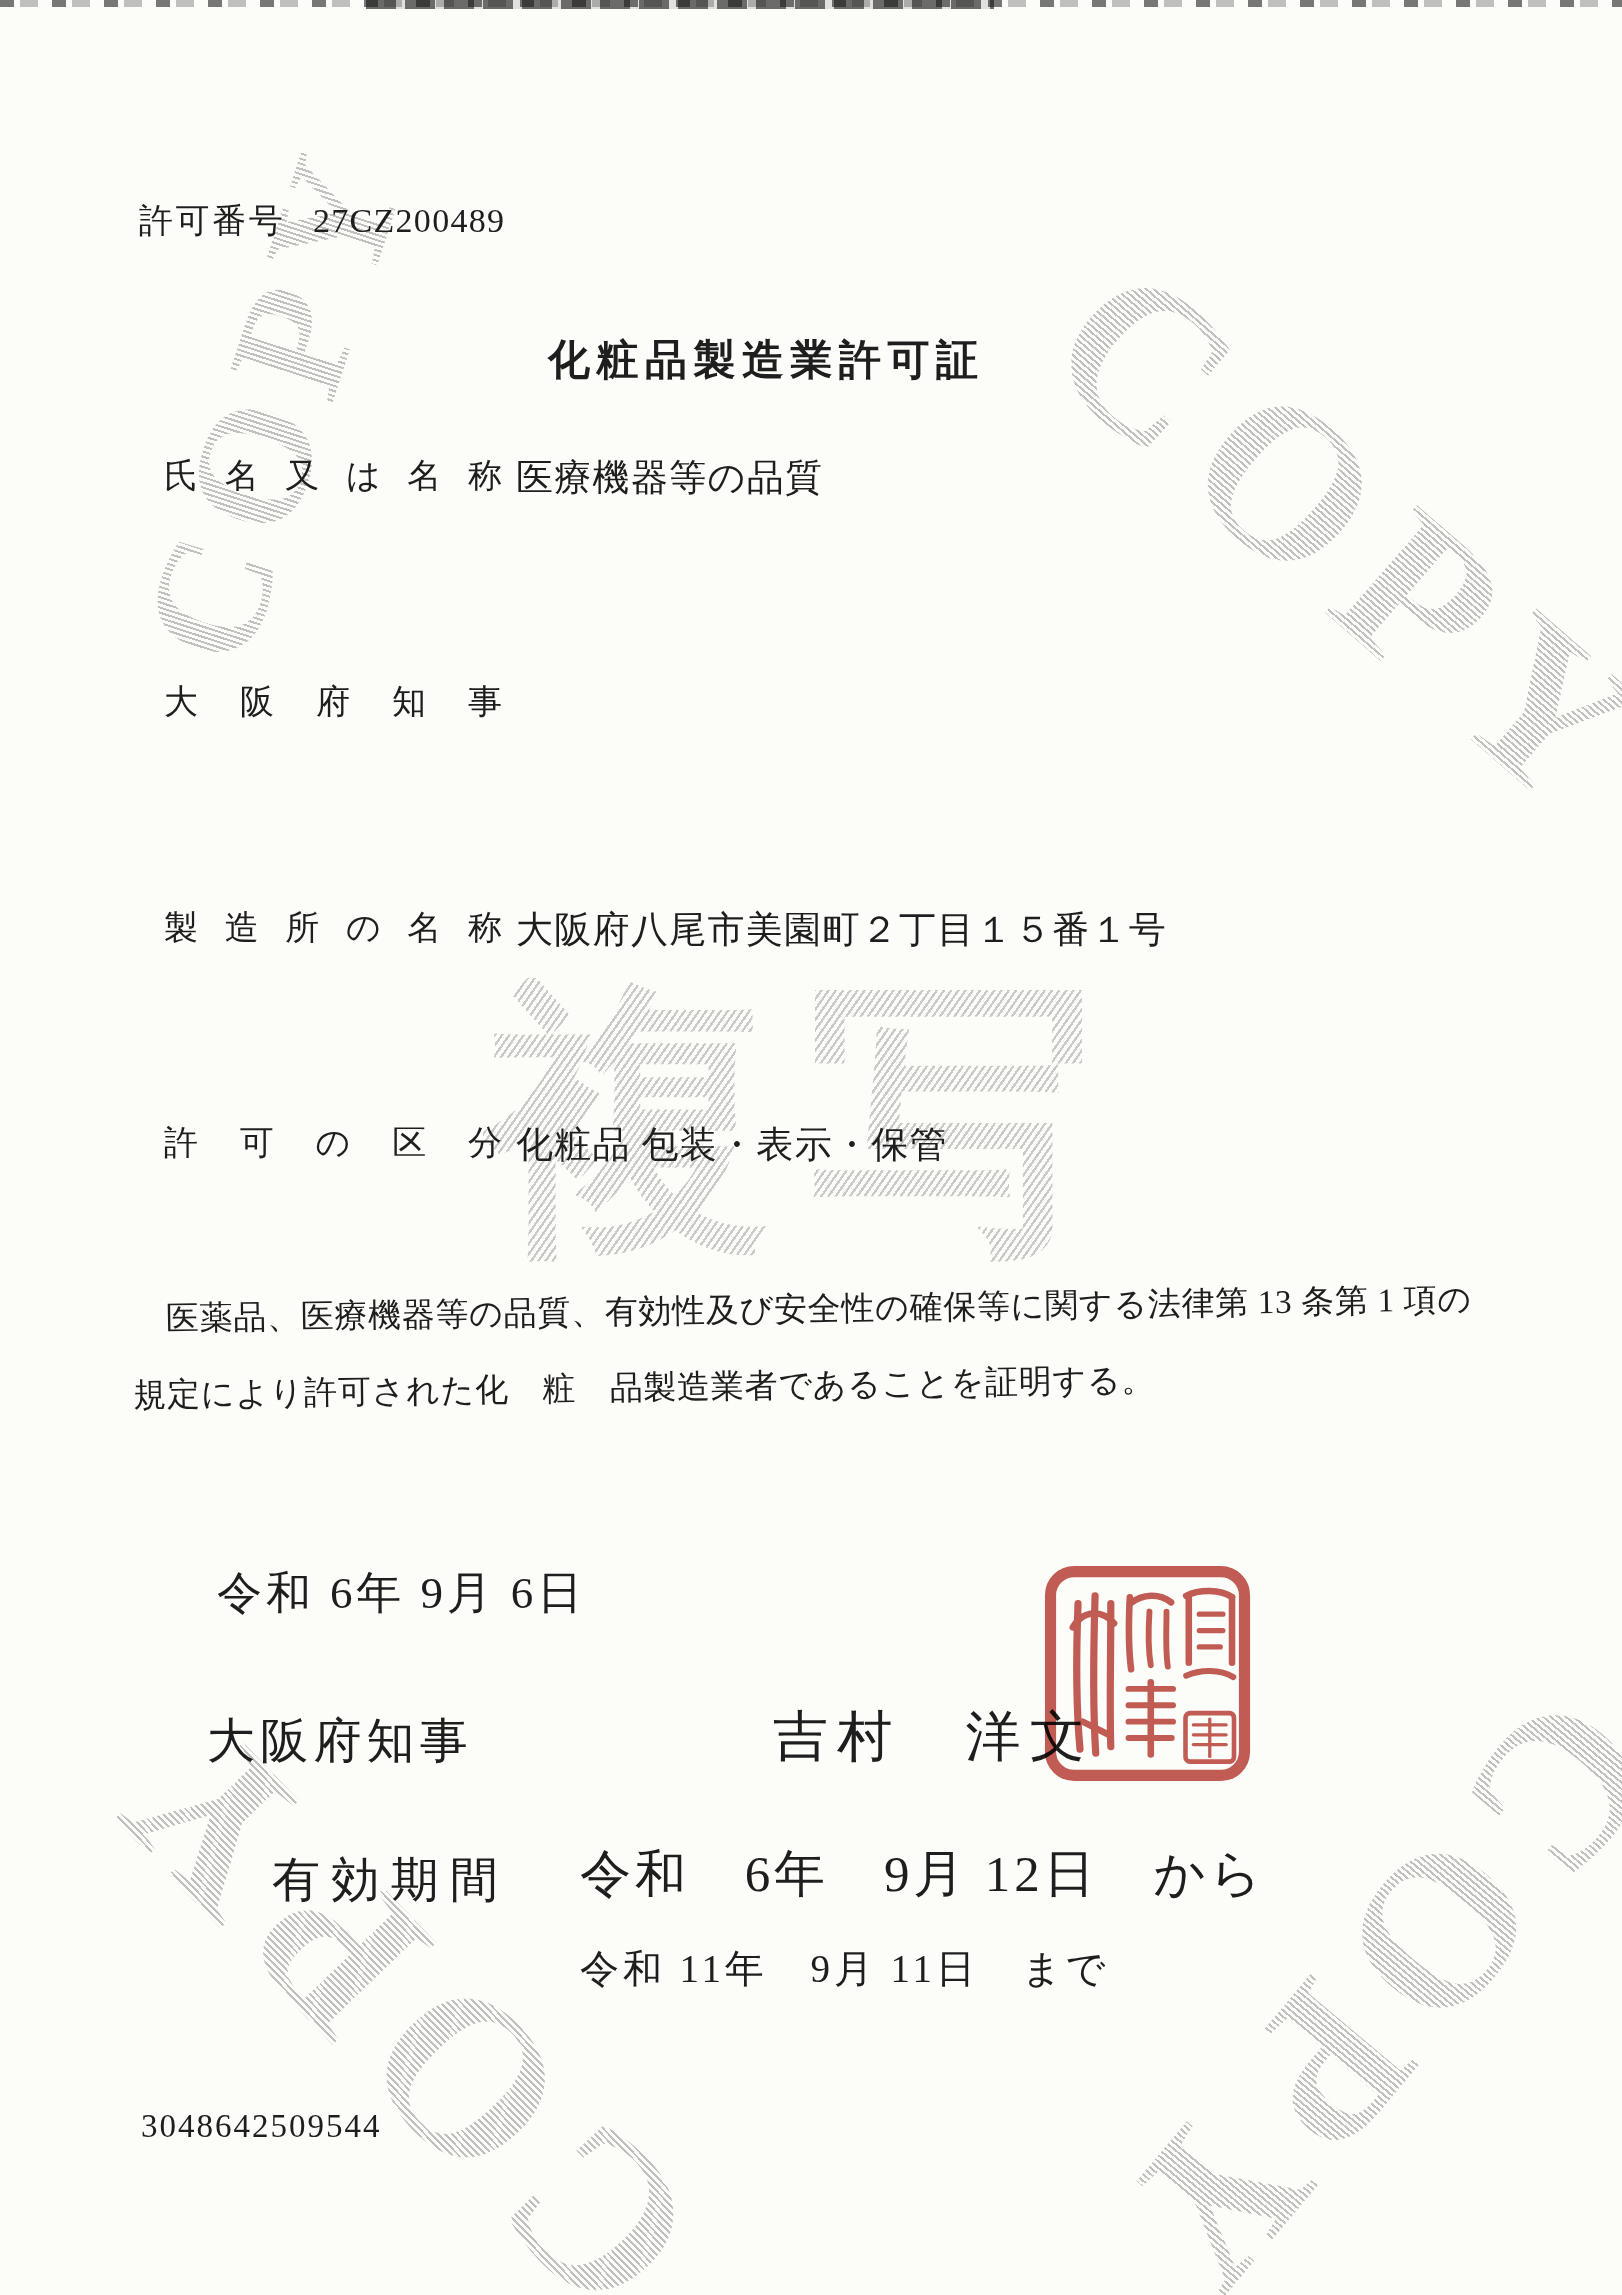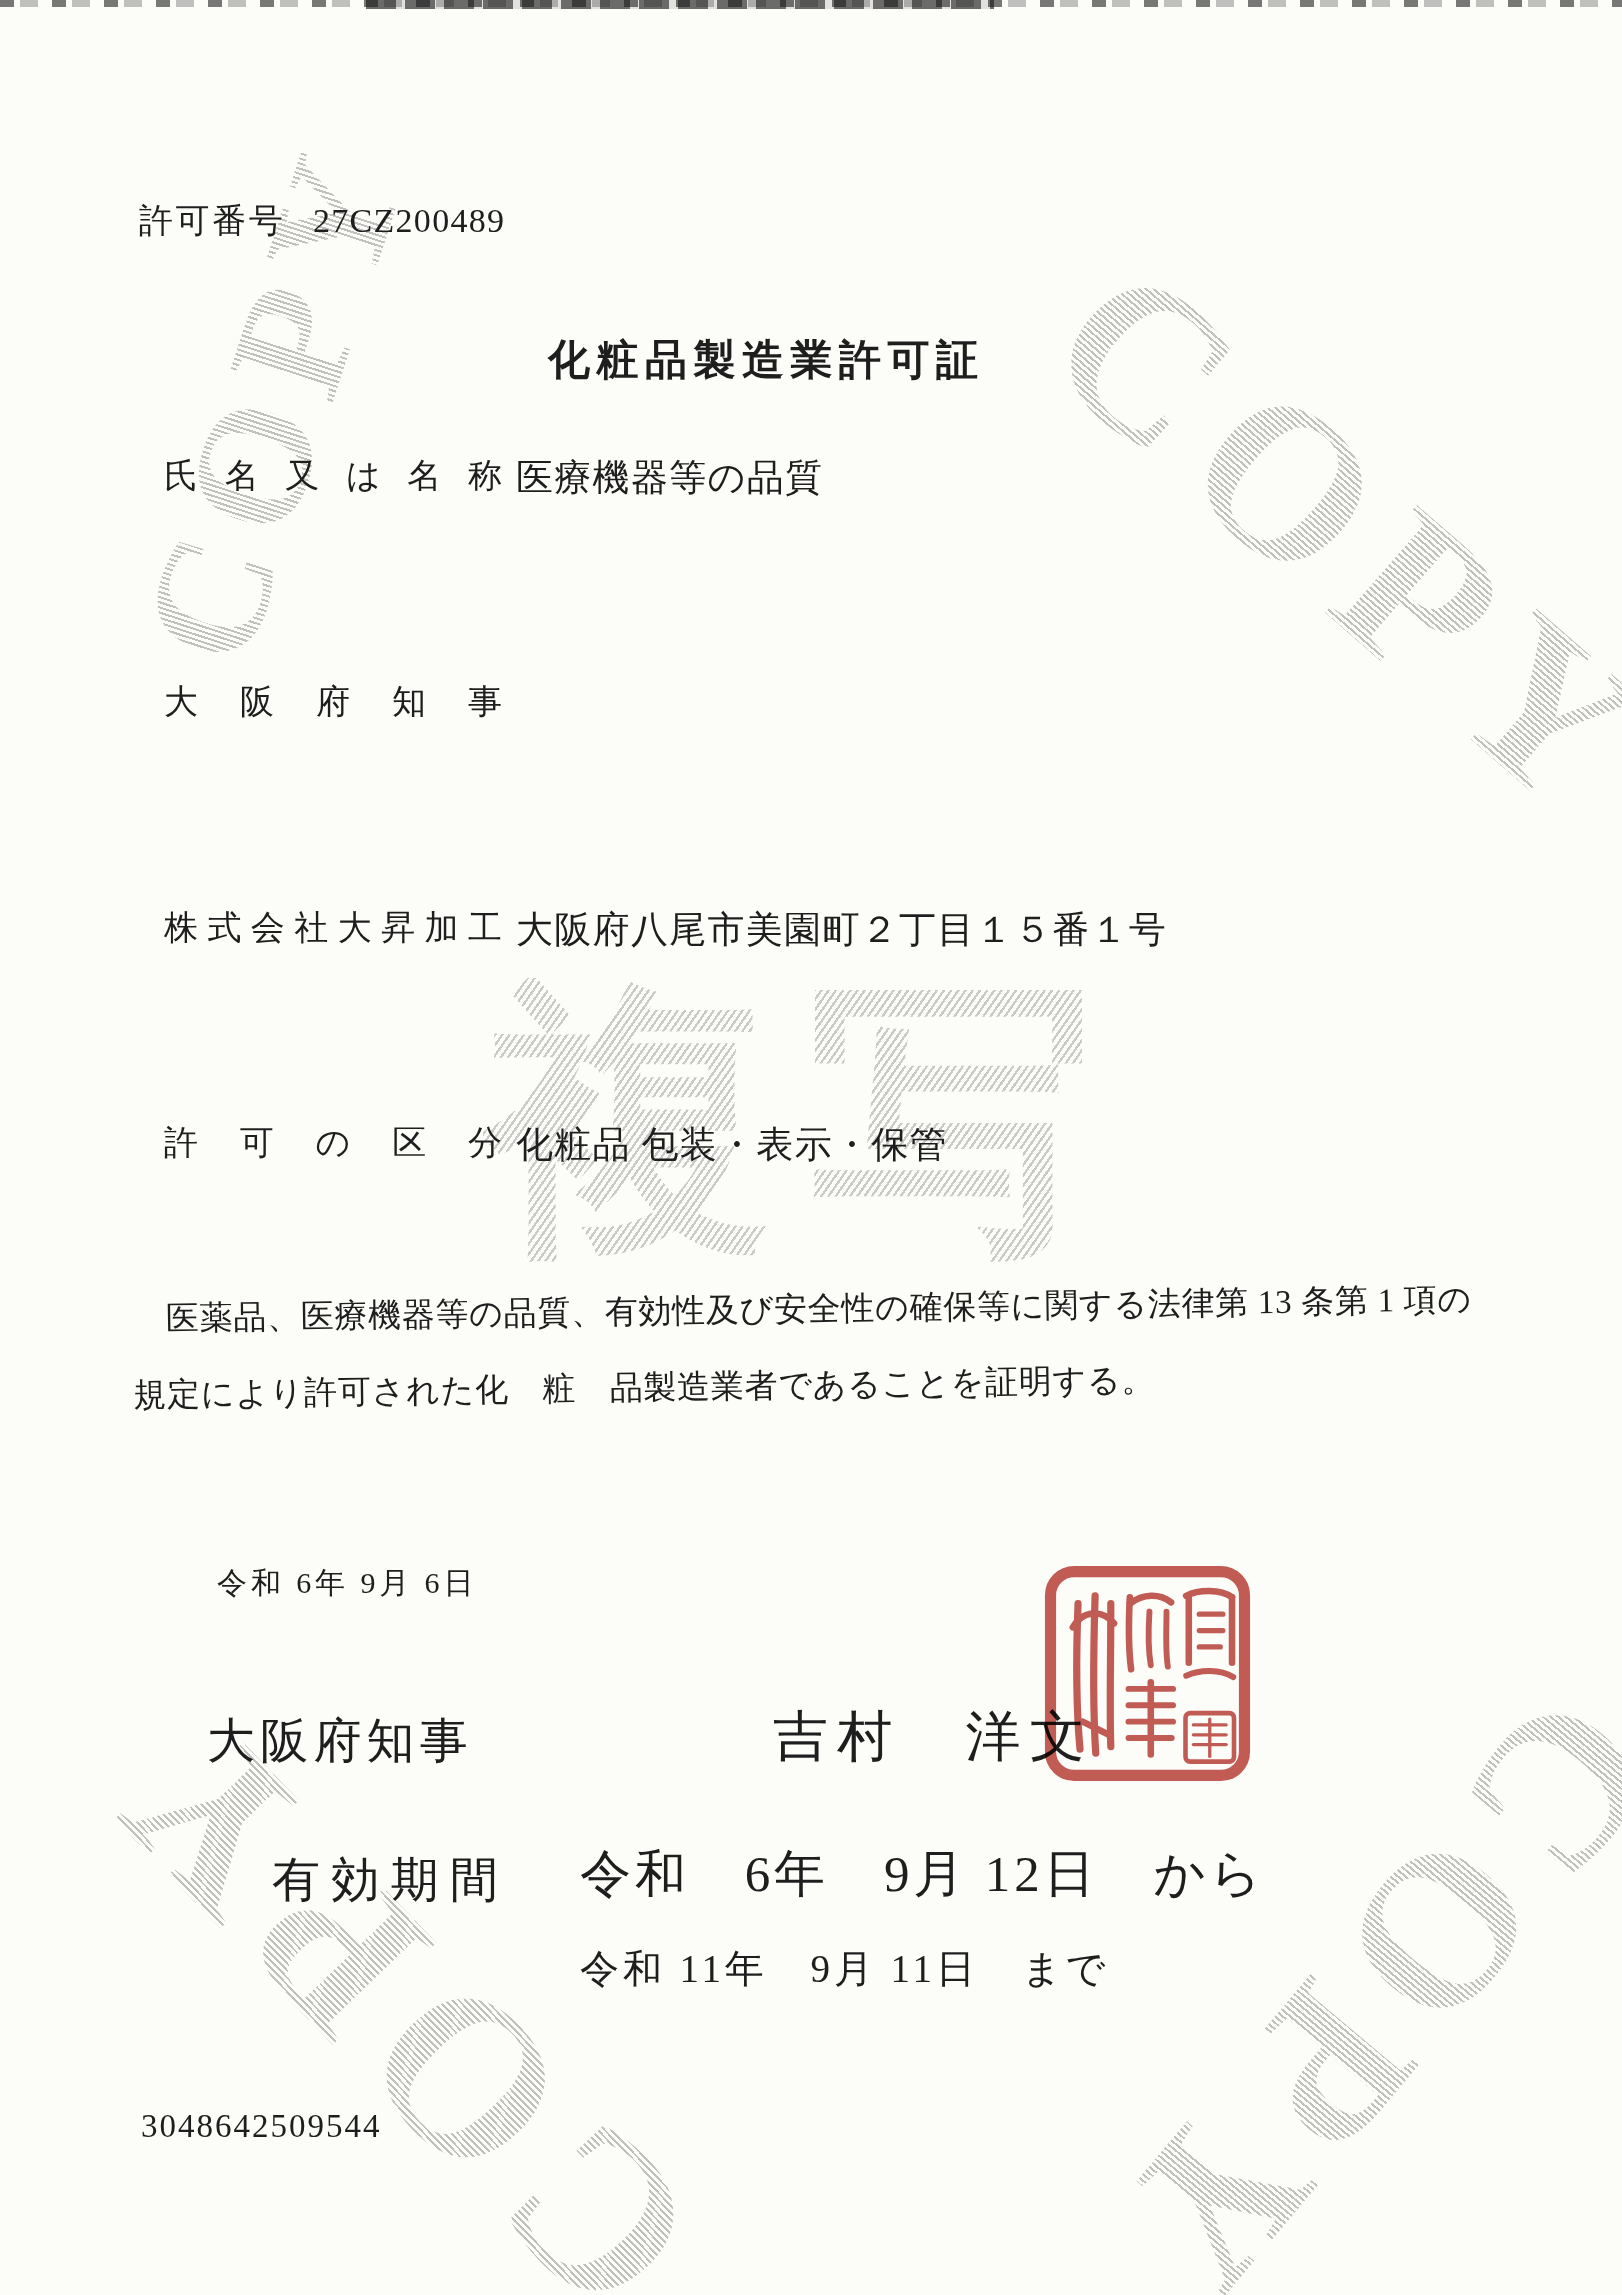--- a/index.html
+++ b/index.html
@@ -61,21 +61,21 @@
   }
   .field-value{left:516px;font-size:37px;letter-spacing:1.3px;}
   .f1{top:453px;} .f2{top:679px;} .f3{top:905px;} .f4{top:1120px;}
 
   .statement{
     left:132px;top:1303px;width:1407px;font-size:33px;line-height:1.0;
     transform:rotate(-0.85deg);transform-origin:0 0;white-space:normal;
   }
   .statement .line{display:block;margin-bottom:43px;white-space:nowrap;letter-spacing:0.7px;}
 
-  .issue-date{left:217px;top:1563px;font-size:30px;letter-spacing:3.9px;}
+  .issue-date{left:217px;top:1563px;font-size:45px;letter-spacing:3.9px;}
 
   .gov-title{left:207px;top:1709px;font-size:48px;letter-spacing:5.2px;}
   .gov-name{left:773px;top:1700px;font-size:55px;letter-spacing:9.2px;}
 
   .seal{
     position:absolute;left:1042px;top:1563px;width:211px;height:221px;z-index:3;
     mix-blend-mode:multiply;opacity:.93;
   }
 
   .validity-label{
@@ -105,21 +105,21 @@
     <span>許可番号</span><span class="permit-number">27CZ200489</span>
   </div>
 
   <div class="abs doc-title">化粧品製造業許可証</div>
 
   <div class="abs field-label f1">氏名又は名称</div>
   <div class="abs field-value f1">医療機器等の品質</div>
 
   <div class="abs field-label f2">大阪府知事</div>
 
-  <div class="abs field-label f3">株式会社大昇加工</div>
+  <div class="abs field-label f3">製造所の名称</div>
   <div class="abs field-value f3">大阪府八尾市美園町２丁目１５番１号</div>
 
   <div class="abs field-label f4">許可の区分</div>
   <div class="abs field-value f4">化粧品 包装・表示・保管</div>
 
   <div class="abs statement">
     <span class="line">　医薬品、医療機器等の品質、有効性及び安全性の確保等に関する法律第 13 条第 1 項の</span>
     <span class="line">規定により許可された化　粧　品製造業者であることを証明する。</span>
   </div>
 

